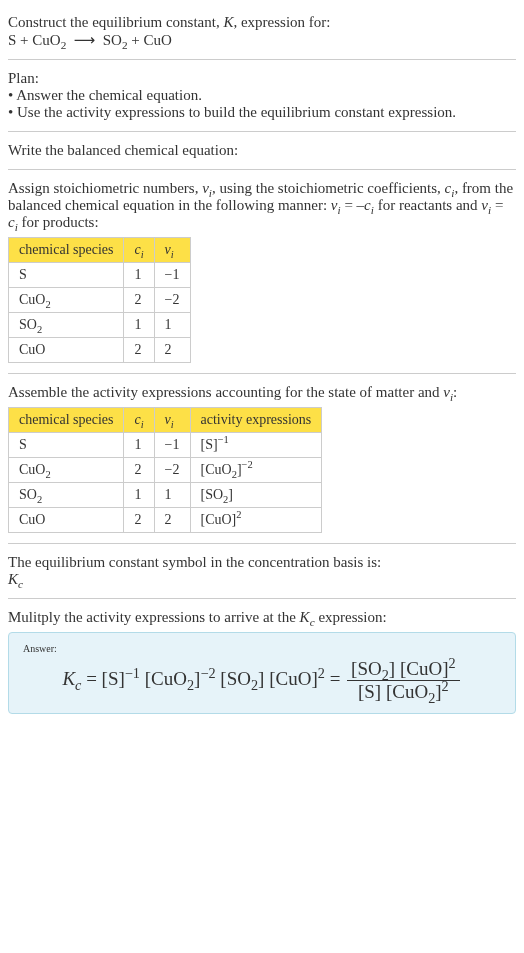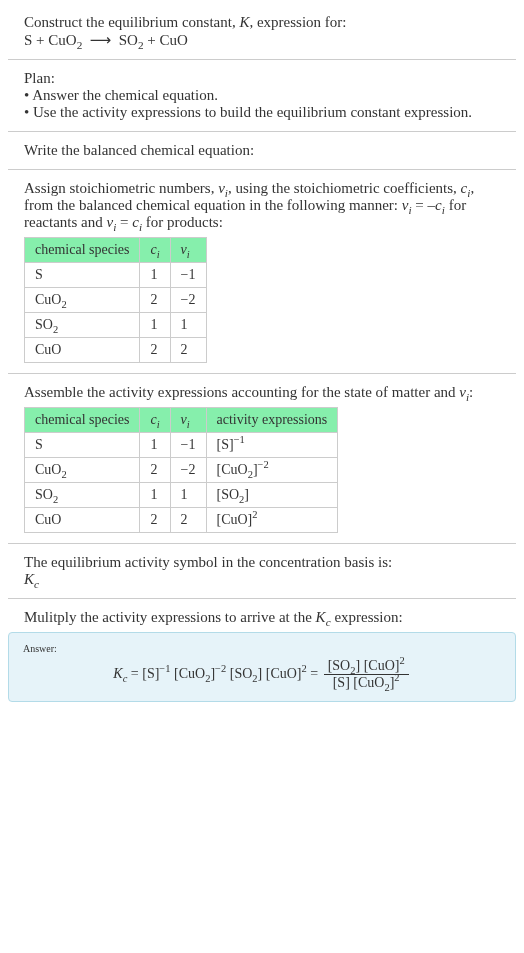--- a/index.html
+++ b/index.html
@@ -10,52 +10,52 @@
     color: #333;
     background: #fff;
     width: 508px;
   }
   hr {
     border: none;
     border-top: 1px solid #ccc;
     margin: 10px 0;
   }
   .section {
-    margin: 6px 16px;
+    margin: 6px 0;
   }
   table {
     border-collapse: collapse;
     margin: 6px 0;
   }
   th, td {
     border: 1px solid #ccc;
     padding: 4px 10px;
     text-align: left;
     font-family: Georgia, serif;
     font-size: 14px;
     font-weight: normal;
   }
   th {
-    background: #86efac;
+    background: #fde047;
   }
   .answer-box {
     background: #e6f3f9;
     border: 1px solid #b3dbe8;
     border-radius: 4px;
     padding: 10px 14px;
     margin-top: 6px;
   }
   .answer-label {
     font-size: 10px;
     color: #333;
     margin-bottom: 4px;
   }
   .answer-eq {
     text-align: center;
-    font-size: 14px;
+    font-size: 19px;
   }
   .frac {
     display: inline-block;
     vertical-align: middle;
     text-align: center;
     margin: 0 2px;
   }
   .frac .num {
     display: block;
     border-bottom: 1px solid #333;
@@ -163,21 +163,21 @@
       <td>2</td>
       <td>[CuO]<sup>2</sup></td>
     </tr>
   </tbody>
     </table>
 </div>
 
 <hr>
 
 <div class="section">
-  <div>The equilibrium activity symbol in the concentration basis is:</div>
+  <div>The equilibrium constant symbol in the concentration basis is:</div>
   <div><i>K<sub>c</sub></i></div>
 </div>
 
 <hr>
 
 <div class="section">
   <div>Mulitply the activity expressions to arrive at the <i>K<sub>c</sub></i> expression:</div>
 </div>
 
 <div class="answer-box">

